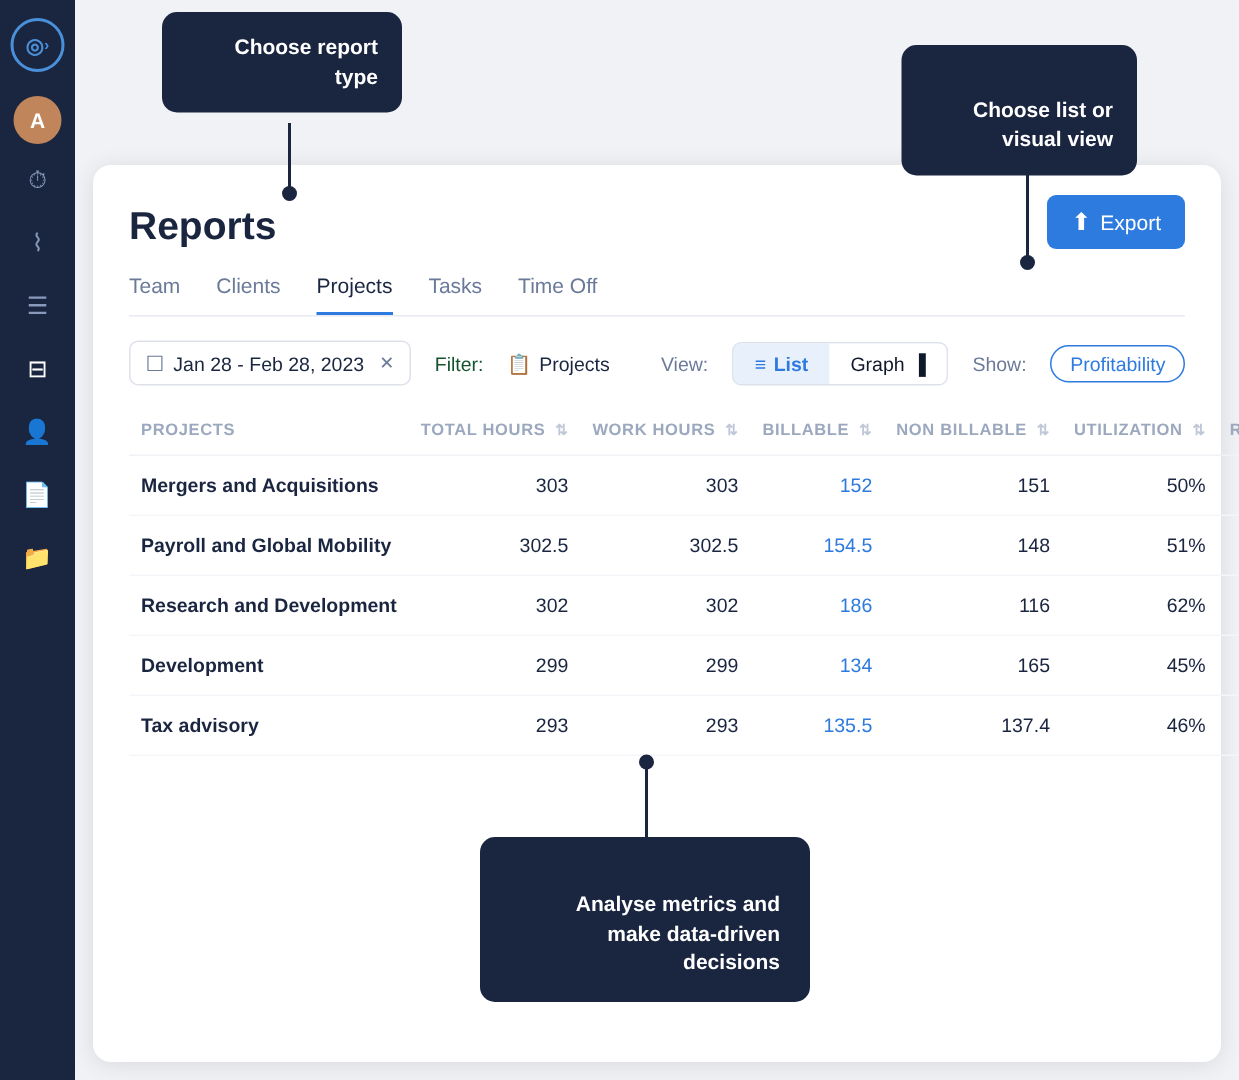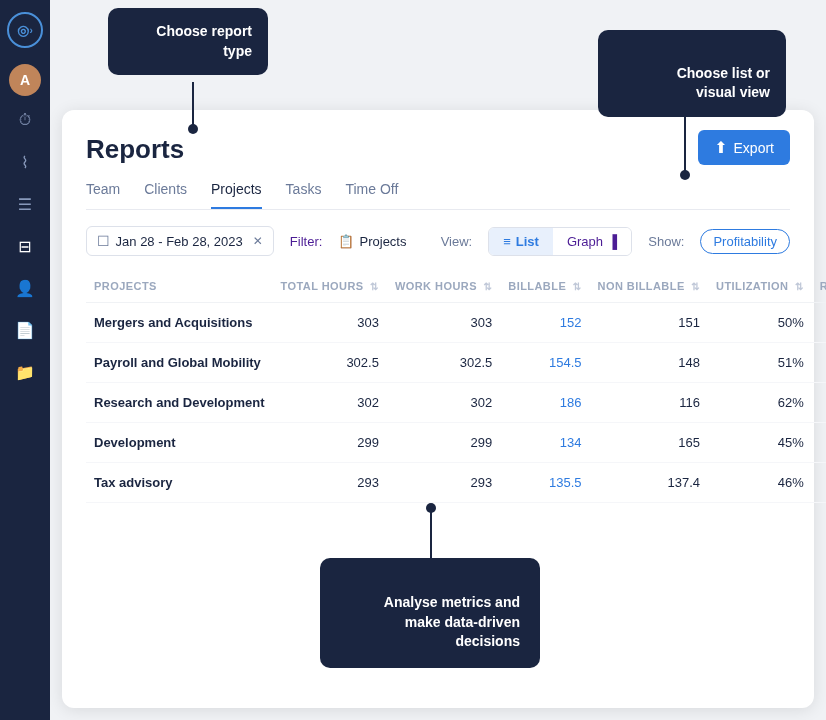--- a/index.html
+++ b/index.html
@@ -132,21 +132,21 @@
       padding: 6px 10px;
       font-size: 13px;
       color: #1a2540;
       cursor: pointer;
     }
     .date-filter .cal-icon { color: #6b7a99; font-size: 14px; }
     .date-filter .close-icon { color: #6b7a99; font-size: 12px; margin-left: 4px; cursor: pointer; }
 
     .filter-label {
       font-size: 13px;
-      color: #4c1d95;
+      color: #14532d;
       font-weight: 500;
     }
     .filter-tag {
       display: flex; align-items: center; gap: 5px;
       font-size: 13px;
       color: #1a2540;
     }
     .filter-tag .doc-icon { color: #6b7a99; font-size: 13px; }
 
     .spacer { flex: 1; }
@@ -158,21 +158,21 @@
     }
     .view-toggle {
       display: flex;
       border: 1px solid #dde1ea;
       border-radius: 6px;
       overflow: hidden;
     }
     .view-btn {
       padding: 6px 14px;
       font-size: 13px;
-      color: #4c1d95;
+      color: #0f172a;
       cursor: pointer;
       display: flex; align-items: center; gap: 5px;
       background: #fff;
       border: none;
     }
     .view-btn.active {
       background: #e8f0fc;
       color: #2e7be0;
       font-weight: 600;
     }
@@ -269,22 +269,22 @@
       border-radius: 50%;
       background: #1a2540;
       top: 124px;
       left: 188px;
       z-index: 101;
     }
 
     
     .tt2 {
       top: 30px;
-      right: 40px;
-      width: 188px;
+      right: 68px;
+      width: 157px;
       padding: 14px 16px;
     }
     .tt2-line-v {
       width: 2px;
       height: 60px;
       top: 112px;
       right: 140px;
     }
     .tt2-dot {
       position: absolute;

